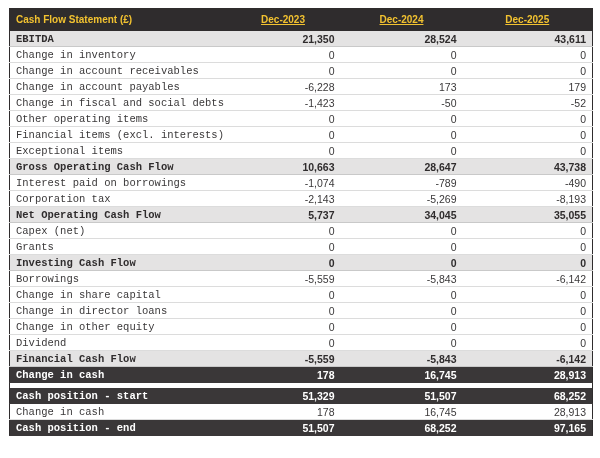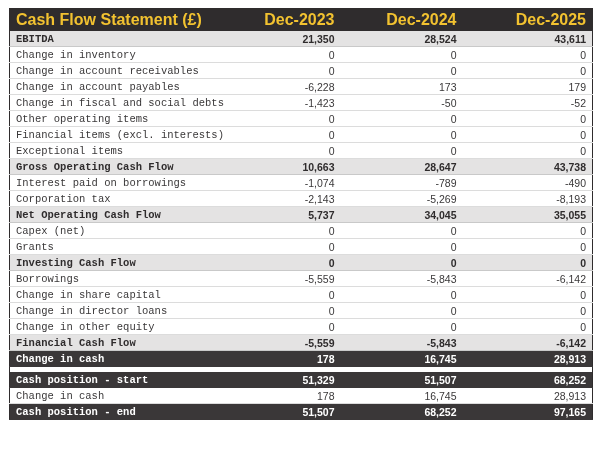--- a/index.html
+++ b/index.html
@@ -23,28 +23,28 @@
   }
   col.c-label { width: 216px; }
   col.c-y1    { width: 115px; }
   col.c-y2    { width: 122px; }
   col.c-y3    { width: 130px; }
 
   thead th {
     background: #2f2c2d;
     color: #f2c230;
     font-weight: bold;
-    font-size: 16px;
+    font-size: 10px;
     height: 23px;
     padding: 0 6px;
     white-space: nowrap;
     overflow: hidden;
   }
   th.title-cell { text-align: left; }
-  th.col-cell   { text-align: right; }
+  th.col-cell   { text-align: center; text-decoration: underline; }
 
   tbody td {
     font-size: 10.5px;
     height: 15px;
     padding: 0 6px;
     white-space: nowrap;
     overflow: hidden;
     color: #3a3839;
     border-bottom: 1px solid #dcdcdc;
   }
@@ -197,20 +197,26 @@
           <td class="value-cell">0</td>
           <td class="value-cell">0</td>
           <td class="value-cell">0</td>
         </tr>
         <tr class="row-normal">
           <td class="label-cell">Change in other equity</td>
           <td class="value-cell">0</td>
           <td class="value-cell">0</td>
           <td class="value-cell">0</td>
         </tr>
+        <tr class="row-normal">
+          <td class="label-cell">Dividend</td>
+          <td class="value-cell">0</td>
+          <td class="value-cell">0</td>
+          <td class="value-cell">0</td>
+        </tr>
         <tr class="row-section">
           <td class="label-cell">Financial Cash Flow</td>
           <td class="value-cell">-5,559</td>
           <td class="value-cell">-5,843</td>
           <td class="value-cell">-6,142</td>
         </tr>
         <tr class="row-dark">
           <td class="label-cell">Change in cash</td>
           <td class="value-cell">178</td>
           <td class="value-cell">16,745</td>

